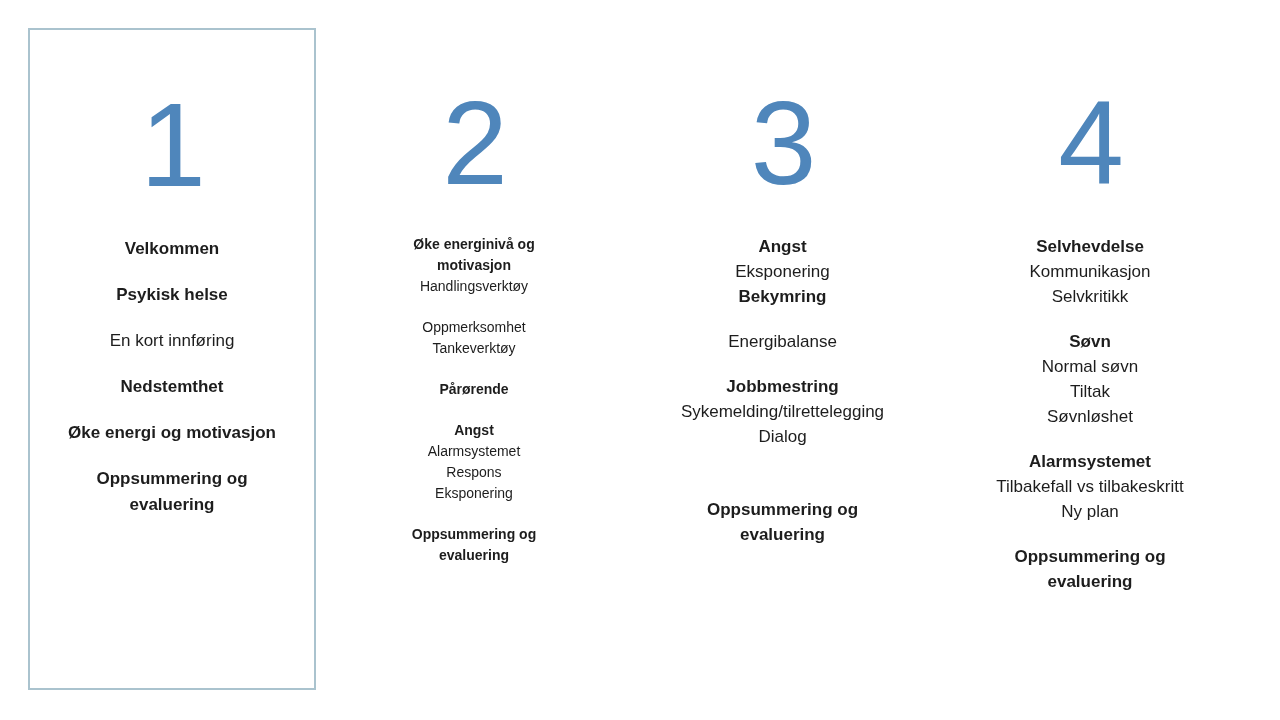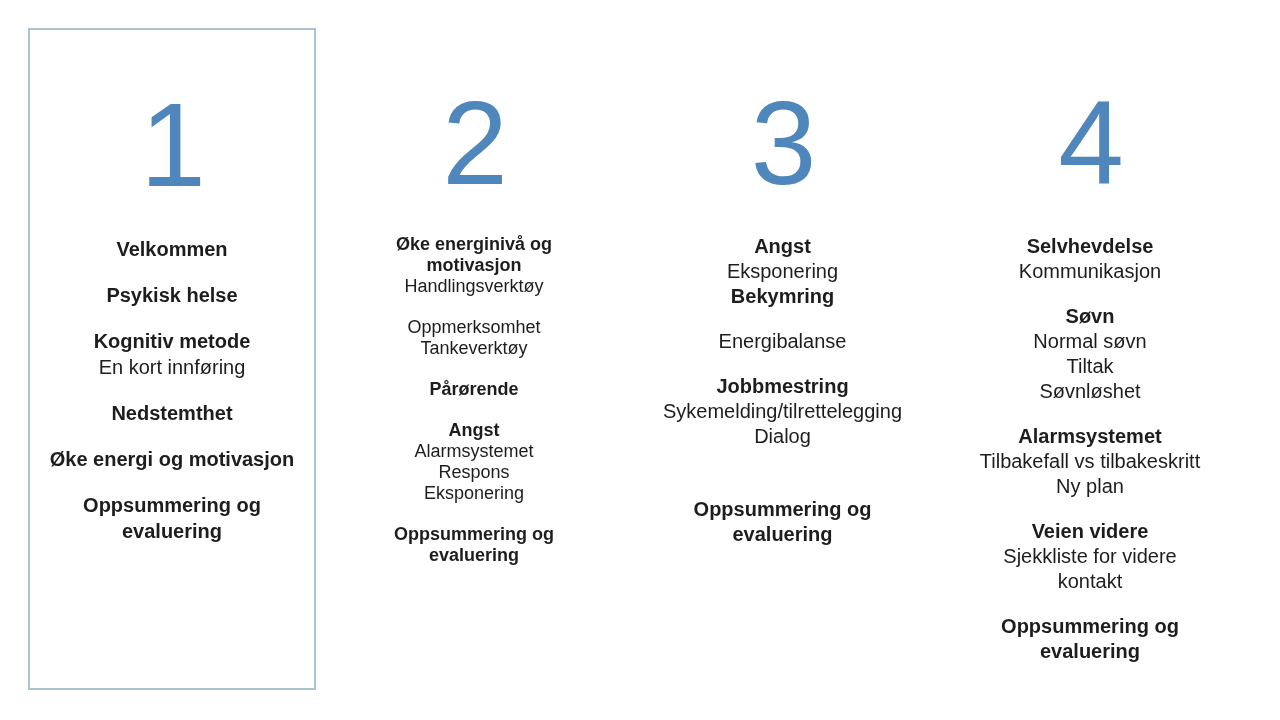--- a/index.html
+++ b/index.html
@@ -48,44 +48,43 @@
   .items {
     margin-top: 32px;
   }
   .group { margin-top: 20px; }
   .group:first-child { margin-top: 0; }
   
   .col-1 .group:nth-child(5),
   .col-1 .group:nth-child(6) { }
   .col-3 .group:nth-child(4) { margin-top: 48px; }
   .line {
-    font-size: 20px;
+    font-size: 17px;
     line-height: 25px;
     font-weight: 400;
   }
   .col-1 .line { line-height: 26px; }
-  .col-2 .line { font-size: 18px; line-height: 21px; }
+  .col-2 .line { font-size: 14px; line-height: 21px; }
   .line.bold { font-weight: 700; }
 </style>
 </head>
 <body>
 
 <main id="slide" style="background: rgb(255, 255, 255);">
   <div id="columns-root">
       <div class="column col-1 boxed">
         <div class="number">1</div>
         <div class="items">
           <div class="group">
             <div class="line bold">Velkommen</div>
           </div>
           <div class="group">
             <div class="line bold">Psykisk helse</div>
           </div>
           <div class="group">
-            <div class="line bold">Kognitiv metode</div>
             <div class="line">En kort innføring</div>
           </div>
           <div class="group">
             <div class="line bold">Nedstemthet</div>
           </div>
           <div class="group">
             <div class="line bold">Øke energi og motivasjon</div>
           </div>
           <div class="group">
             <div class="line bold">Oppsummering og</div>
@@ -141,37 +140,33 @@
             <div class="line bold">evaluering</div>
           </div>
         </div>
       </div>
       <div class="column col-4">
         <div class="number">4</div>
         <div class="items">
           <div class="group">
             <div class="line bold">Selvhevdelse</div>
             <div class="line">Kommunikasjon</div>
+            <div class="line">Selvkritikk</div>
           </div>
           <div class="group">
             <div class="line bold">Søvn</div>
             <div class="line">Normal søvn</div>
             <div class="line">Tiltak</div>
             <div class="line">Søvnløshet</div>
           </div>
           <div class="group">
             <div class="line bold">Alarmsystemet</div>
             <div class="line">Tilbakefall vs tilbakeskritt</div>
             <div class="line">Ny plan</div>
           </div>
           <div class="group">
-            <div class="line bold">Veien videre</div>
-            <div class="line">Sjekkliste for videre</div>
-            <div class="line">kontakt</div>
-          </div>
-          <div class="group">
             <div class="line bold">Oppsummering og</div>
             <div class="line bold">evaluering</div>
           </div>
         </div>
       </div>
     </div>
 </main>
 
 </body></html>

